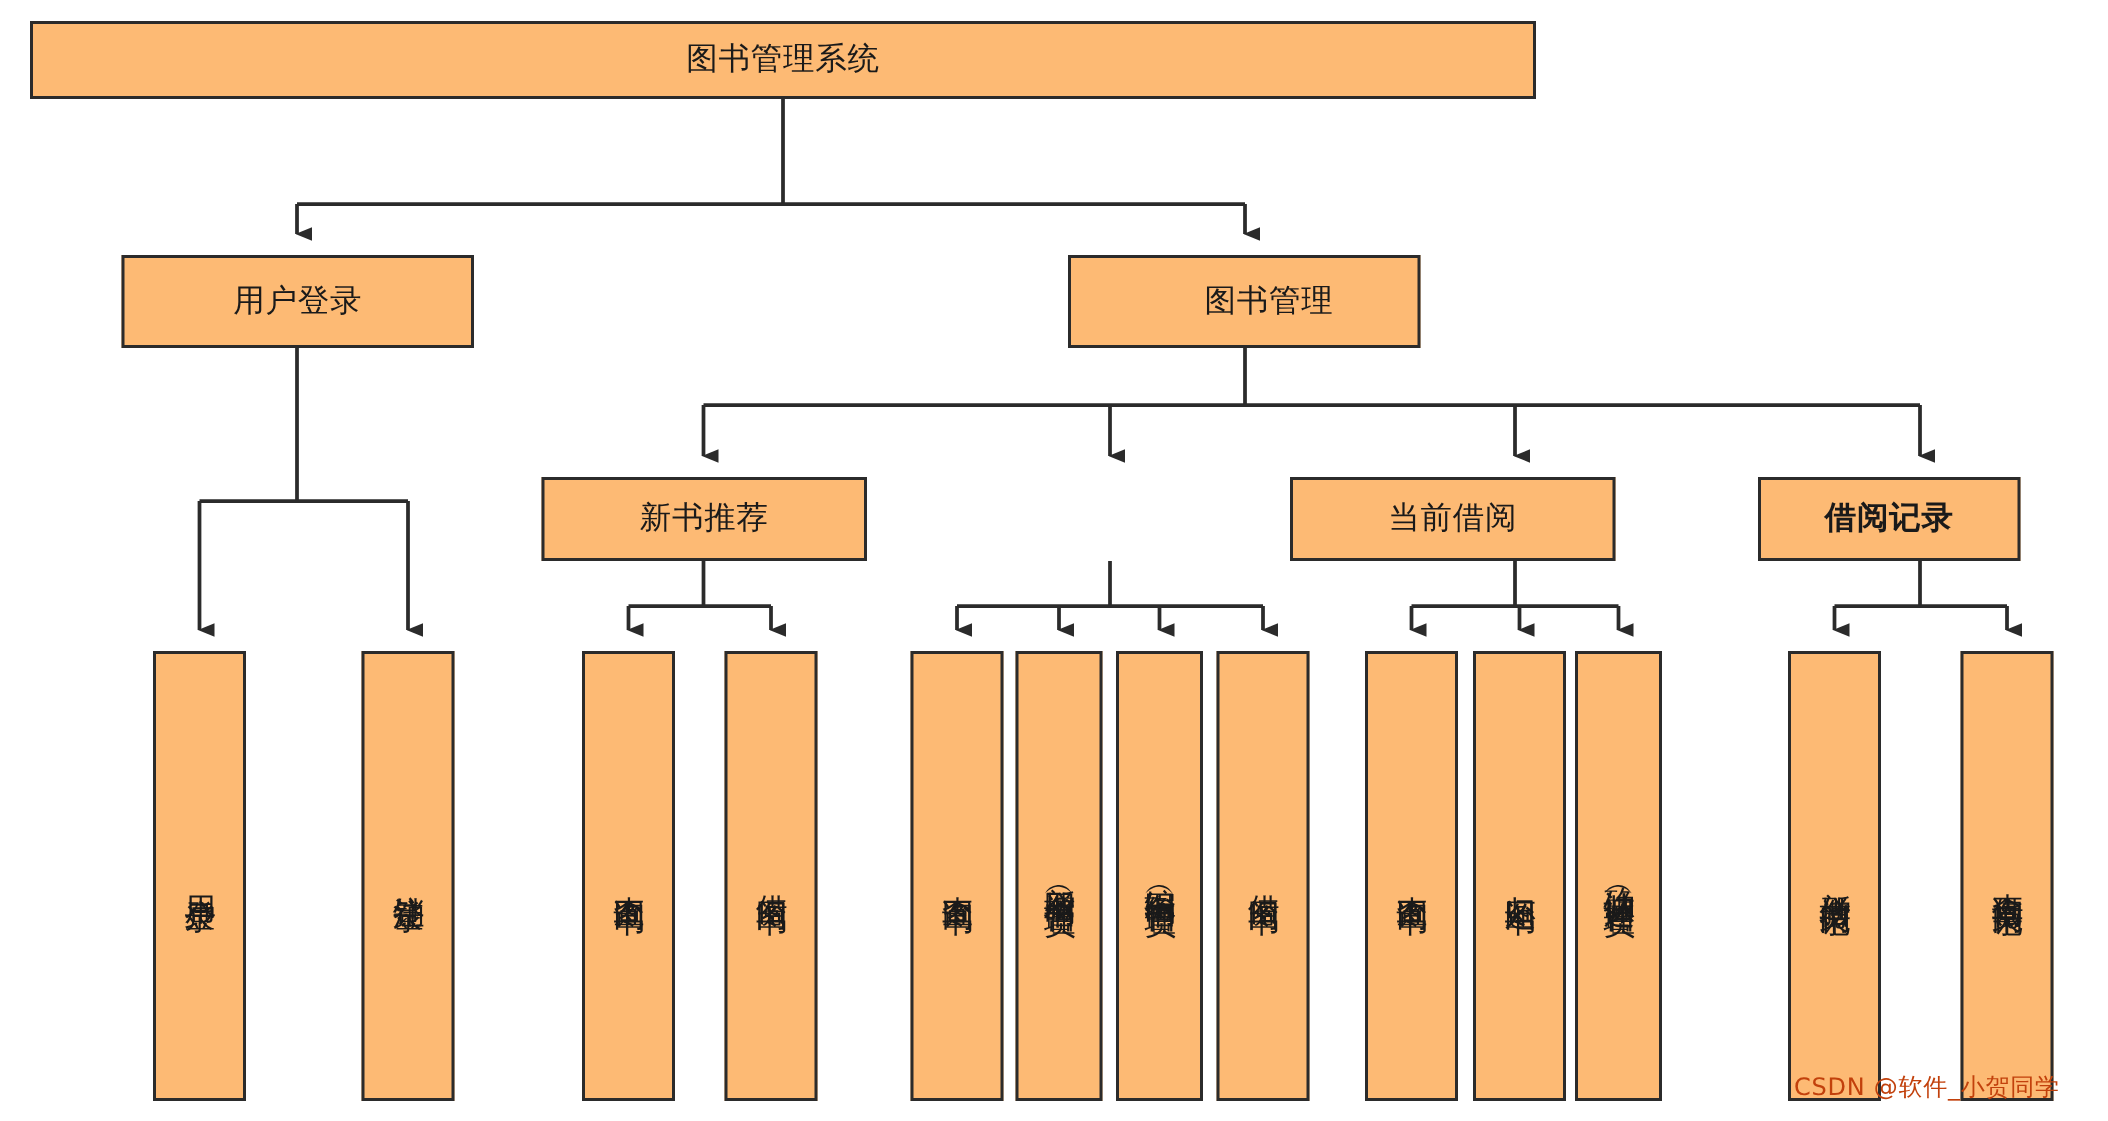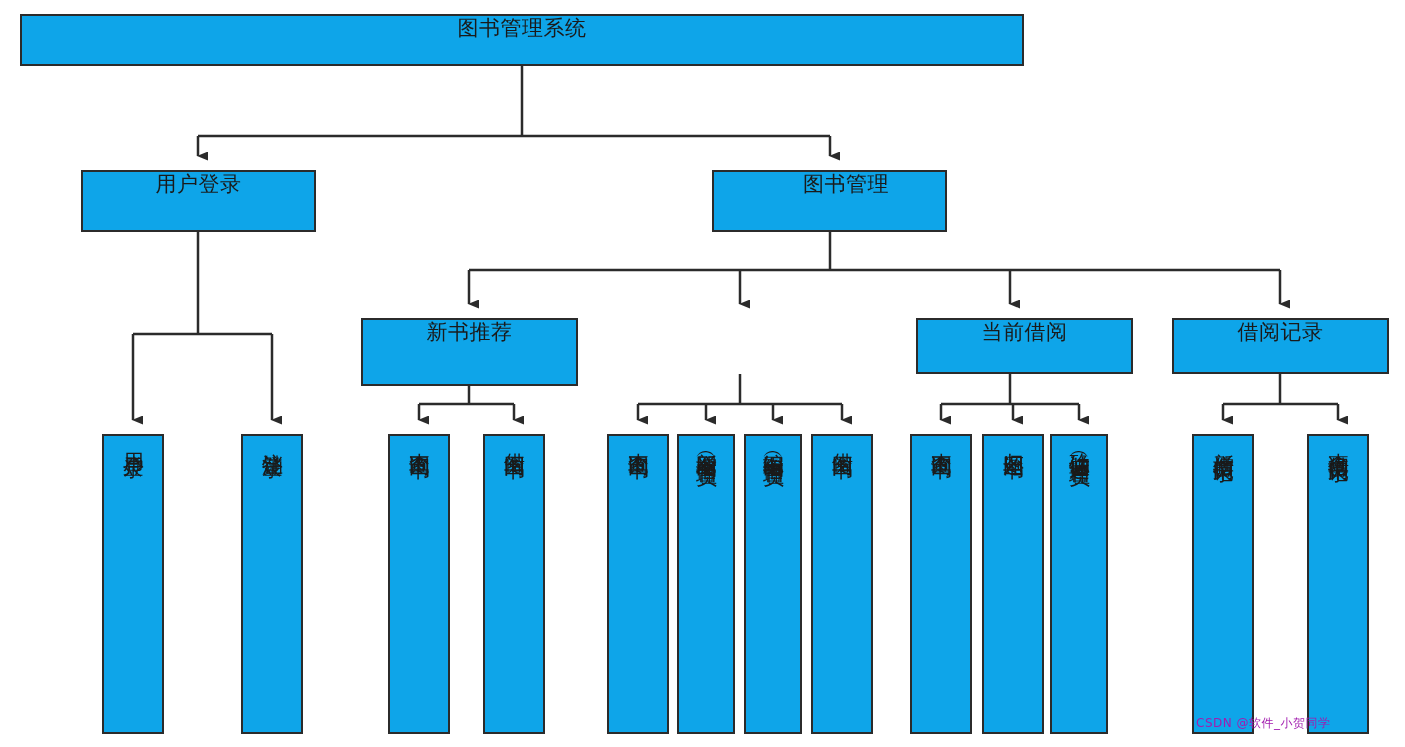--- a/index.html
+++ b/index.html
@@ -23,24 +23,24 @@
   svg.diagram-svg {
     position: absolute;
     left: 0;
     top: 0;
     width: 1405px;
     height: 747px;
   }
   .node-box {
     position: absolute;
     box-sizing: border-box;
-    background: #0ea5e9;
+    background: #fdba74;
     border: 2px solid #2b2b2b;
     display: flex;
-    align-items: flex-start;
+    align-items: center;
     justify-content: center;
     overflow: hidden;
   }
   .node-label-h {
     font-size: 21px;
     color: #1a1a1a;
     line-height: 1.2;
     letter-spacing: 0.5px;
     white-space: nowrap;
   }
@@ -49,22 +49,22 @@
     color: #1a1a1a;
     writing-mode: vertical-rl;
     text-orientation: upright;
     line-height: 1.28;
     letter-spacing: 2px;
     white-space: nowrap;
     text-align: center;
   }
   .watermark {
     position: absolute;
-    font-size: 12px;
-    color: #a21caf;
+    font-size: 16px;
+    color: #c2410c;
     white-space: nowrap;
     letter-spacing: 0.5px;
     pointer-events: none;
   }
 </style>
 </head>
 <body>
 
 <div id="diagram-root">
 
@@ -134,27 +134,27 @@
     <span class="node-label-h">图书管理系统</span>
   </div>
 
   <div class="node-box" id="node-l2-0" style="left: 81px; top: 170px; width: 235px; height: 62px;">
     <span class="node-label-h">用户登录</span>
   </div>
   <div class="node-box" id="node-l2-1" style="left: 712px; top: 170px; width: 235px; height: 62px; padding-left: 33px;">
     <span class="node-label-h">图书管理</span>
   </div>
 
-  <div class="node-box" id="node-l3-0" style="left: 361px; top: 318px; width: 217px; height: 68px;">
+  <div class="node-box" id="node-l3-0" style="left: 361px; top: 318px; width: 217px; height: 56px;">
     <span class="node-label-h">新书推荐</span>
   </div>
-  <div class="node-box" id="node-l3-2" style="left: 916px; top: 318px; width: 217px; height: 56px;">
+  <div class="node-box" id="node-l3-2" style="left: 860px; top: 318px; width: 217px; height: 56px;">
     <span class="node-label-h">当前借阅</span>
   </div>
-  <div class="node-box" id="node-l3-3" style="left: 1172px; top: 318px; width: 217px; height: 56px;">
+  <div class="node-box" id="node-l3-3" style="left: 1172px; top: 318px; width: 175px; height: 56px; font-weight: bold;">
     <span class="node-label-h">借阅记录</span>
   </div>
 
   <div class="node-box" id="node-leaf-0" style="left: 102px; top: 434px; width: 62px; height: 300px;">
     <span class="node-label-v">用户登录</span>
   </div>
   <div class="node-box" id="node-leaf-1" style="left: 241px; top: 434px; width: 62px; height: 300px;">
     <span class="node-label-v">注销登录</span>
   </div>
   <div class="node-box" id="node-leaf-2" style="left: 388px; top: 434px; width: 62px; height: 300px;">

